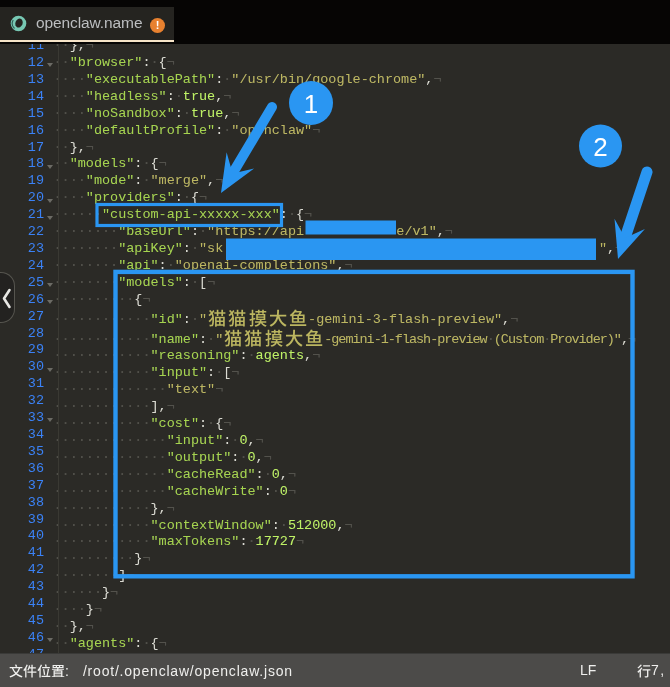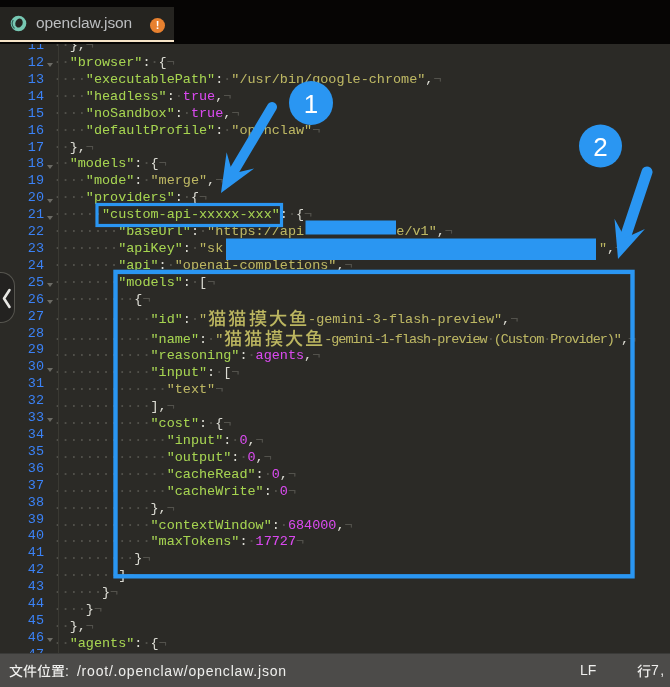--- a/index.html
+++ b/index.html
@@ -2,21 +2,21 @@
 <html><head><meta charset="utf-8"><style>
 *{margin:0;padding:0;box-sizing:border-box}
 html,body{width:670px;height:687px;overflow:hidden;background:#2b2a26;position:relative}
 #ed{position:absolute;left:0;top:0;width:670px;height:687px;font:13.48px/16.9px "Liberation Mono",monospace;}
 pre{font:inherit}
 #gut{position:absolute;left:0;top:38.15px;width:44px;text-align:right;color:#3b82f6}
 #code{position:absolute;left:53.5px;top:38.15px;white-space:pre;text-shadow:0 0 0.5px rgba(255,255,255,0.12)}
 #gline{position:absolute;left:58px;top:43px;width:1px;height:610px;background:#3a3933}
 i{font-style:normal;color:#51504a}
 b{font-weight:normal}
-.k{color:#a5d44e}.s{color:#bcb660}.p{color:#dadad2}.v{color:#d946ef}
+.k{color:#a5d44e}.s{color:#bcb660}.p{color:#dadad2}.v{color:#bef264}
 .e{color:#53524c}
 .sp{display:inline-block}
 .sq{letter-spacing:-1.02px}
 .cs{display:inline-block;width:20.2px;height:18.4px;vertical-align:-4.4px;fill:#bcb660}
 .fold{position:absolute;left:47px;width:0;height:0;border-left:3.5px solid transparent;border-right:3.5px solid transparent;border-top:4.5px solid #6c6b65}
 #topbar{position:absolute;left:0;top:0;width:670px;height:43.8px;background:#060504}
 #tab{position:absolute;left:0;top:7px;width:174px;height:32.5px;background:#252420}
 #tabline{position:absolute;left:0;top:39.6px;width:174px;height:2.6px;background:#f6e4c8}
 #tabname{position:absolute;left:36px;top:13px;font:15.5px/20px "Liberation Sans",sans-serif;color:#bcbec0;letter-spacing:-0.1px}
 #bang{position:absolute;left:150px;top:18px;width:15px;height:15px;border-radius:50%;background:#e8812f;color:#fff;font:bold 11px/15px "Liberation Sans",sans-serif;text-align:center}
@@ -83,21 +83,21 @@
 <i>············</i><b class="k">"reasoning"</b><b class="p">:</b><i>·</i><b class="v">agents</b><b class="p">,</b><b class="e">¬</b>
 <i>············</i><b class="k">"input"</b><b class="p">:</b><i>·</i><b class="p">[</b><b class="e">¬</b>
 <i>··············</i><b class="s">"text"</b><b class="e">¬</b>
 <i>············</i><b class="p">],</b><b class="e">¬</b>
 <i>············</i><b class="k">"cost"</b><b class="p">:</b><i>·</i><b class="p">{</b><b class="e">¬</b>
 <i>··············</i><b class="k">"input"</b><b class="p">:</b><i>·</i><b class="v">0</b><b class="p">,</b><b class="e">¬</b>
 <i>··············</i><b class="k">"output"</b><b class="p">:</b><i>·</i><b class="v">0</b><b class="p">,</b><b class="e">¬</b>
 <i>··············</i><b class="k">"cacheRead"</b><b class="p">:</b><i>·</i><b class="v">0</b><b class="p">,</b><b class="e">¬</b>
 <i>··············</i><b class="k">"cacheWrite"</b><b class="p">:</b><i>·</i><b class="v">0</b><b class="e">¬</b>
 <i>············</i><b class="p">},</b><b class="e">¬</b>
-<i>············</i><b class="k">"contextWindow"</b><b class="p">:</b><i>·</i><b class="v">684000</b><b class="p">,</b><b class="e">¬</b>
+<i>············</i><b class="k">"contextWindow"</b><b class="p">:</b><i>·</i><b class="v">512000</b><b class="p">,</b><b class="e">¬</b>
 <i>············</i><b class="k">"maxTokens"</b><b class="p">:</b><i>·</i><b class="v">17727</b><b class="e">¬</b>
 <i>··········</i><b class="p">}</b><b class="e">¬</b>
 <i>········</i><b class="p">]</b><b class="e">¬</b>
 <i>······</i><b class="p">}</b><b class="e">¬</b>
 <i>····</i><b class="p">}</b><b class="e">¬</b>
 <i>··</i><b class="p">},</b><b class="e">¬</b>
 <i>··</i><b class="k">"agents"</b><b class="p">:</b><i>·</i><b class="p">{</b><b class="e">¬</b>
 <i>····</i><b class="k">"defaults"</b><b class="p">:</b><i>·</i><b class="p">{</b><b class="e">¬</b></pre>
 <pre id="gut">11
 12
@@ -148,21 +148,21 @@
 <div id="gline"></div>
 </div>
 <div id="topbar"></div>
 <div id="tab"></div>
 <div id="tabline"></div>
 <svg id="logo" style="position:absolute;left:9.5px;top:14.5px" width="17" height="17" viewBox="0 0 17 17">
 <circle cx="8.5" cy="8.5" r="7.8" fill="#77c8b3"></circle>
 <ellipse cx="9.0" cy="8.1" rx="3.6" ry="4.6" fill="#252420" transform="rotate(20 9.0 8.1)"></ellipse>
 <path d="M4.5 13.5 A7 7 0 0 1 3.2 5" stroke="#2e5c52" stroke-width="1.1" fill="none"></path>
 </svg>
-<div id="tabname">openclaw.json</div>
+<div id="tabname">openclaw.name</div>
 <div id="bang">!</div>
 <div id="handle"><svg width="14" height="51" viewBox="0 0 14 51">
       <path d="M9.5 17 L4 25.5 L9.5 34" stroke="#e8e8e4" stroke-width="2.6" fill="none" stroke-linecap="round" stroke-linejoin="round"></path>
     </svg></div>
 <div id="sep"></div>
 <svg id="ov" width="670" height="687">
     <rect x="305.5" y="220.5" width="90.5" height="14" fill="#2a96f2"></rect>
     <rect x="226" y="238.5" width="370" height="21.5" fill="#2a96f2"></rect>
     <rect x="97" y="204.5" width="184.5" height="21" fill="none" stroke="#2a96f2" stroke-width="3.2"></rect>
     <rect x="115.5" y="271.9" width="517" height="304.4" fill="none" stroke="#2a96f2" stroke-width="4.4"></rect>
@@ -176,14 +176,14 @@
     <text x="600.5" y="155.5" class="anum">2</text>
   </svg>
 <div id="status"><span style="margin-left:9px"><svg class="csb" viewBox="0 -880 1000 1000">
         <use href="#gE"></use>
       </svg><svg class="csb" viewBox="0 -880 1000 1000">
         <use href="#gF"></use>
       </svg><svg class="csb" viewBox="0 -880 1000 1000">
         <use href="#gG"></use>
       </svg><svg class="csb" viewBox="0 -880 1000 1000">
         <use href="#gH"></use>
-      </svg><span style="font:14px/33px 'Liberation Sans';vertical-align:0.5px">:</span></span><span style="margin-left:8px;letter-spacing:0.8px">/root/.openclaw/openclaw.json</span><span style="position:absolute;left:580px">LF</span><span style="position:absolute;left:637px"><svg class="csb" viewBox="0 -880 1000 1000">
+      </svg><span style="font:14px/33px 'Liberation Sans';vertical-align:0.5px">:</span></span><span style="margin-left:14px;letter-spacing:0.8px">/root/.openclaw/openclaw.json</span><span style="position:absolute;left:580px">LF</span><span style="position:absolute;left:637px"><svg class="csb" viewBox="0 -880 1000 1000">
         <use href="#gI"></use>
       </svg><span style="letter-spacing:1.5px">7,</span></span></div>
 </body></html>

